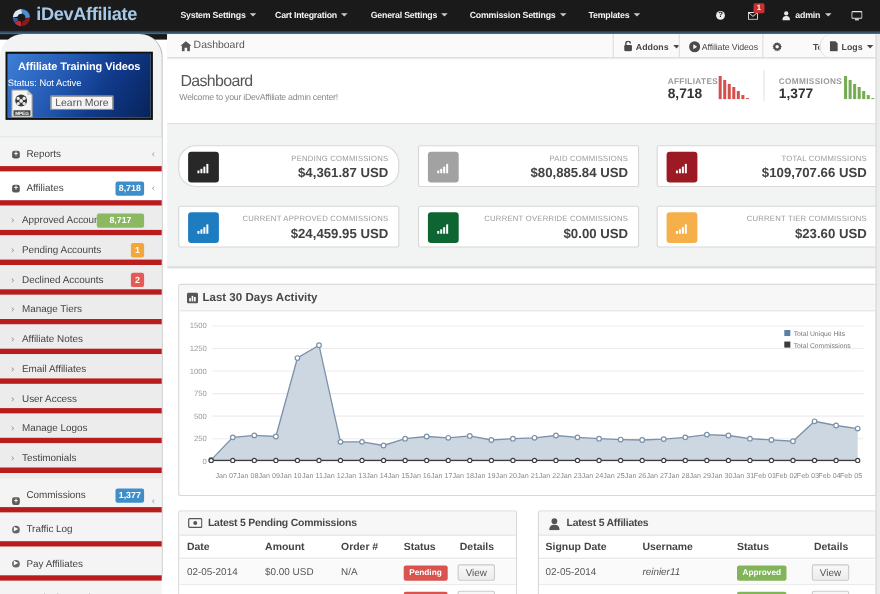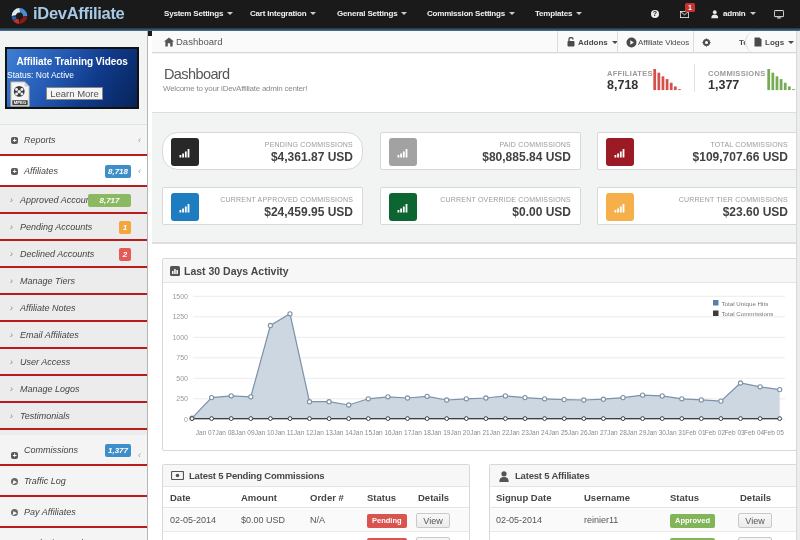--- a/index.html
+++ b/index.html
@@ -7,26 +7,26 @@
 
 
 #topbar { position:absolute; left:0; top:0; width:800px; height:36px; background:#1a1a1a; }
 #blueline { position:absolute; left:0; top:28px; width:800px; height:3px; background:linear-gradient(#1f3346 0%,#3a5c78 70%,#5f7b93 100%); }
 #logo { position:absolute; left:10px; top:3px; height:24px; }
 #logotext { position:absolute; left:33px; top:3.5px; font-size:16.5px; font-weight:bold; color:#a6c9e8; letter-spacing:-0.3px; }
 .nav { position:absolute; top:0; height:28px; line-height:28px; color:#f2f2f2; font-size:8px; font-weight:bold; letter-spacing:-0.2px; }
 .caret { display:inline-block; width:0; height:0; border-left:3px solid transparent; border-right:3px solid transparent; border-top:3.5px solid #ccc; vertical-align:middle; margin-left:4px; }
 
 
-#sidebar { position:absolute; left:0; top:31px; width:148px; height:509px; background:#f2f3f3; border-right:1px solid #b5b5b5; }
+#sidebar { position:absolute; left:0; top:31px; width:148px; height:509px; background:#f2f3f3; border-right:1px solid #b5b5b5;border-radius:21px; }
 #banner { position:absolute; left:5px; top:16px; width:134px; height:62px; background:linear-gradient(120deg,#3f7fd6 0%,#2257b0 40%,#103a8a 65%,#0a2a68 90%,#082254 100%); border:2px solid #111; color:#fff; }
 #banner .t1 { text-align:center; font-size:10px; font-weight:bold; margin-top:7px; white-space:nowrap; letter-spacing:-0.1px; }
 #banner .t2 { text-align:left; font-size:8.5px; margin-top:3px; }
 #learnmore { position:absolute; left:39px; top:38px; width:57px; height:13px; background:#f4f4f4; border:1px solid #888; color:#555; font-size:9.5px; text-align:center; line-height:12px; }
-.mi { position:relative; height:31px; line-height:30px; font-size:9px; color:#444; border-bottom:2px solid #b91c1c; background:#f4f4f4;font-style:italic; }
+.mi { position:relative; height:31px; line-height:30px; font-size:9px; color:#444; border-bottom:5px solid #b91c1c; background:#f4f4f4; }
 .mi.active { background:#fff; }
 .mi.sub { background:#ececec; height:27px; line-height:26px; }
 .mi .txt { position:absolute; left:24px; }
 .mi.sub .txt { left:20px; }
 .plus { position:absolute; left:11px; top:12px; width:7px; height:7px; background:#5a5a5a; border-radius:2px; color:#fff; font-size:7px; line-height:7px; text-align:center; font-weight:bold; }
 .rarr { position:absolute; left:10px; top:0; color:#888; font-size:9px; }
 .lt { position:absolute; right:6px; color:#999; font-size:9px; }
 .badge { position:absolute; top:7px; height:13px; border-radius:2px; color:#fff; font-size:8px; font-weight:bold; line-height:13px; text-align:center; }
 
 
@@ -481,21 +481,21 @@
       <div class="ptitle" style="left:25px;line-height:22px;">Latest 5 Affiliates</div>
     </div>
     <div style="position:absolute;left:0;top:22px;width:100%;height:21px;border-bottom:1px solid #e3e3e3;font-size:9.5px;font-weight:bold;color:#444;line-height:21px;">
       <span style="position:absolute;left:6px;">Signup Date</span>
         <span style="position:absolute;left:94px;">Username</span>
         <span style="position:absolute;left:180px;">Status</span>
         <span style="position:absolute;left:250px;">Details</span>
     </div>
     <div style="position:absolute;left:0;top:44px;width:100%;height:23px;background:#fafafa;border-bottom:1px solid #e9e9e9;font-size:9px;color:#555;line-height:23px;">
       <span style="position:absolute;left:6px;">02-05-2014</span>
-        <span style="position:absolute;left:94px;">reinier11</span>
+        <span style="position:absolute;left:94px;font-style:italic;">reinier11</span>
       <span class="tbadge" style="position:absolute;left:180px;top:5px;line-height:10px;background:#82b55a;">Approved</span>
       <span class="viewbtn" style="position:absolute;left:248px;top:4px;">View</span>
     </div>
     <div style="position:absolute;left:0;top:67px;width:100%;height:25px;background:#fff;font-size:9px;color:#555;line-height:25px;">
       <span style="position:absolute;left:6px;">02-05-2014</span>
         <span style="position:absolute;left:94px;">user22</span>
       <span class="tbadge" style="position:absolute;left:180px;top:6px;line-height:10px;background:#82b55a;">Approved</span>
       <span class="viewbtn" style="position:absolute;left:248px;top:5px;">View</span>
     </div>
   </div>

